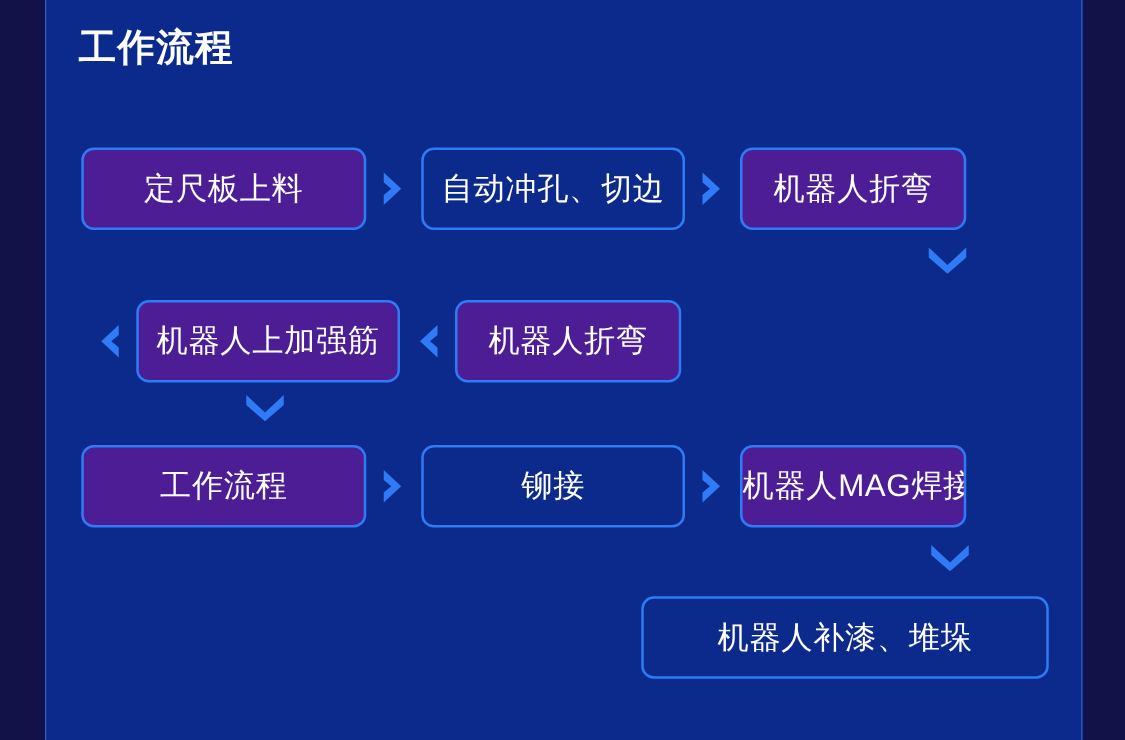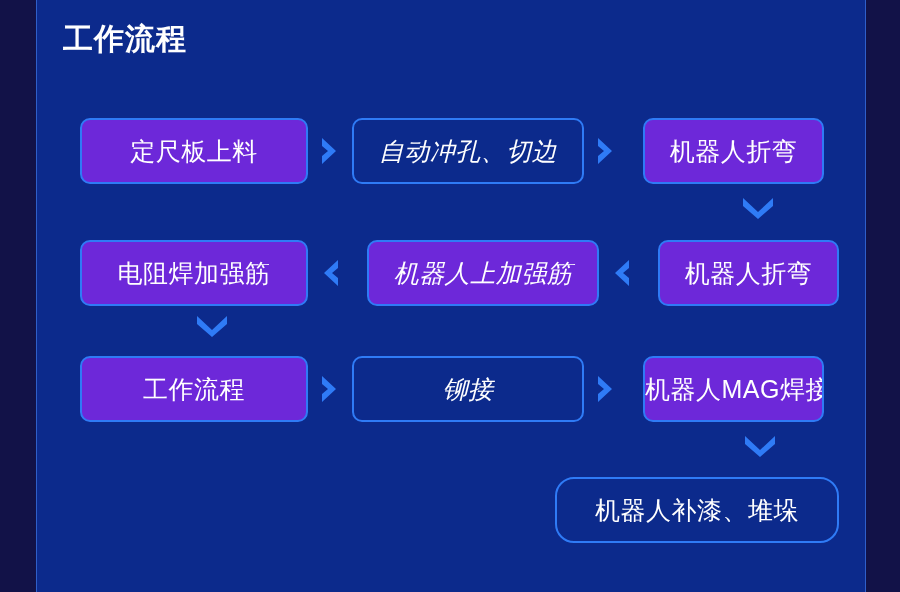--- a/index.html
+++ b/index.html
@@ -83,25 +83,25 @@
     border-radius: 10px;
     background: transparent;
     color: #ffffff;
     font-size: 25px;
     line-height: 62px;
     text-align: center;
     white-space: nowrap;
     letter-spacing: 0.5px;
     overflow: hidden;
   }
-  .node.filled { background: #6d28d9; margin-left: 15px; }
+  .node.filled { background: #4c1d95; }
 
   
   .w-a { width: 228px; }
-  .w-b { width: 232px; font-style: italic; }
+  .w-b { width: 211px; }
   .w-c { width: 181px; }
 
   
   .chev {
     width: 44px;
     height: 66px;
     display: flex;
     align-items: center;
     justify-content: center;
     color: #2f7bf6;
@@ -165,21 +165,20 @@
 
     <div class="chev-down d1">
       <svg width="34" height="24" viewBox="0 0 34 24" aria-hidden="true">
         <path d="M2 3 L17 17 L32 3 L32 11 L17 24 L2 11 Z" fill="#2f7bf6"></path>
       </svg>
     </div>
 
     <div class="row row-2">
       <div class="pad-left"></div>
 
-      <div class="node filled w-a">电阻焊加强筋</div>
 
       <div class="chev">
         <svg width="22" height="30" viewBox="0 0 22 30" aria-hidden="true">
           <path d="M19 2 L5 15 L19 28 L19 20 L13 15 L19 10 Z" fill="#2f7bf6"></path>
         </svg>
       </div>
 
       <div class="node filled w-b">机器人上加强筋</div>
 
       <div class="chev">
@@ -221,19 +220,19 @@
 
     <div class="chev-down d3">
       <svg width="34" height="24" viewBox="0 0 34 24" aria-hidden="true">
         <path d="M2 3 L17 17 L32 3 L32 11 L17 24 L2 11 Z" fill="#2f7bf6"></path>
       </svg>
     </div>
 
     <div class="row row-4">
       <div class="spacer-flex"></div>
 
-      <div class="node w-c" style="width:284px;border-radius:19px;">机器人补漆、堆垛</div>
+      <div class="node w-c" style="width:326px;">机器人补漆、堆垛</div>
 
       <div style="width:28px;flex:0 0 28px;"></div>
     </div>
 
   </div>
 </div>
 
 </body></html>

